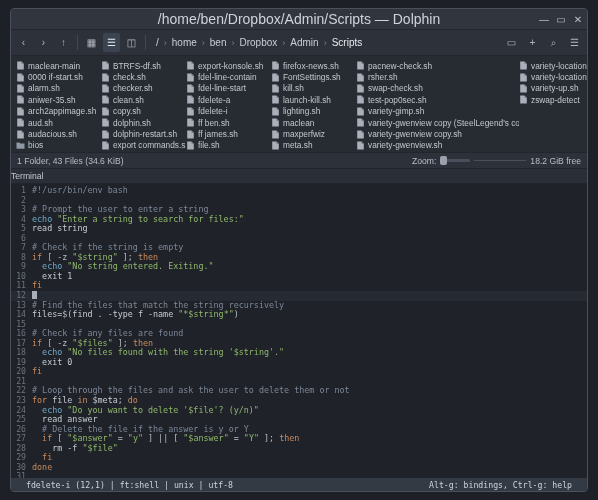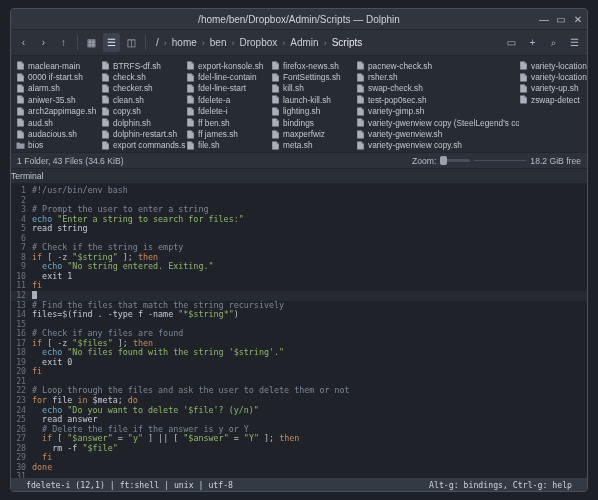--- a/index.html
+++ b/index.html
@@ -27,21 +27,21 @@
     background: #31353e;
     border-bottom: 1px solid #23262c;
     display: flex;
     align-items: center;
     position: relative;
     flex: 0 0 auto;
   }
   #title-text {
     width: 100%;
     text-align: center;
-    font-size: 10px;
+    font-size: 14px;
     color: #cfd3da;
     white-space: nowrap;
   }
   #win-buttons {
     position: absolute;
     right: 4px; top: 0; height: 21px;
     display: flex; align-items: center; gap: 7px;
   }
   #win-buttons span {
     font-size: 10px; color: #b9bec7; line-height: 1;
@@ -507,21 +507,21 @@
           </span>
           <span>lighting.sh</span>
         </div>
         <div class="fitem col">
           <span class="ficon">
             <svg width="9" height="9" viewBox="0 0 9 9">
               <path d="M1.2 0.5h4.3l2.3 2.3v5.7H1.2z" fill="#a9b0ba"></path>
               <path d="M5.5 0.5l2.3 2.3H5.5z" fill="#6e7681"></path>
             </svg>
           </span>
-          <span>bindings</span>
+          <span>maclean</span>
         </div>
         <div class="fitem col">
           <span class="ficon">
             <svg width="9" height="9" viewBox="0 0 9 9">
               <path d="M1.2 0.5h4.3l2.3 2.3v5.7H1.2z" fill="#a9b0ba"></path>
               <path d="M5.5 0.5l2.3 2.3H5.5z" fill="#6e7681"></path>
             </svg>
           </span>
           <span>maxperfwiz</span>
         </div>
@@ -588,30 +588,30 @@
           </span>
           <span>variety-gwenview copy (SteelLegend's conflicted co….sh</span>
         </div>
         <div class="fitem col-wide">
           <span class="ficon">
             <svg width="9" height="9" viewBox="0 0 9 9">
               <path d="M1.2 0.5h4.3l2.3 2.3v5.7H1.2z" fill="#a9b0ba"></path>
               <path d="M5.5 0.5l2.3 2.3H5.5z" fill="#6e7681"></path>
             </svg>
           </span>
+          <span>variety-gwenview copy.sh</span>
+        </div>
+        <div class="fitem col-wide">
+          <span class="ficon">
+            <svg width="9" height="9" viewBox="0 0 9 9">
+              <path d="M1.2 0.5h4.3l2.3 2.3v5.7H1.2z" fill="#a9b0ba"></path>
+              <path d="M5.5 0.5l2.3 2.3H5.5z" fill="#6e7681"></path>
+            </svg>
+          </span>
           <span>variety-gwenview.sh</span>
-        </div>
-        <div class="fitem col-wide">
-          <span class="ficon">
-            <svg width="9" height="9" viewBox="0 0 9 9">
-              <path d="M1.2 0.5h4.3l2.3 2.3v5.7H1.2z" fill="#a9b0ba"></path>
-              <path d="M5.5 0.5l2.3 2.3H5.5z" fill="#6e7681"></path>
-            </svg>
-          </span>
-          <span>variety-gwenview copy.sh</span>
         </div>
         <div class="fitem col-wide">
           <span class="ficon">
             <svg width="9" height="9" viewBox="0 0 9 9">
               <path d="M1.2 0.5h4.3l2.3 2.3v5.7H1.2z" fill="#a9b0ba"></path>
               <path d="M5.5 0.5l2.3 2.3H5.5z" fill="#6e7681"></path>
             </svg>
           </span>
           <span>variety-location copy.sh</span>
         </div>

